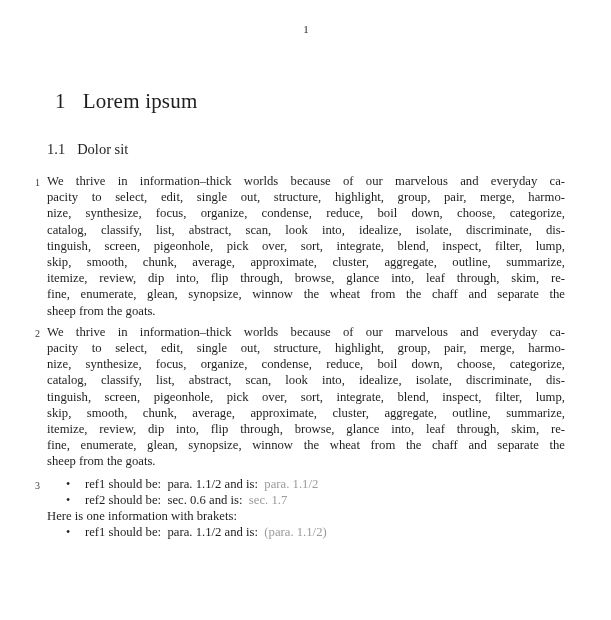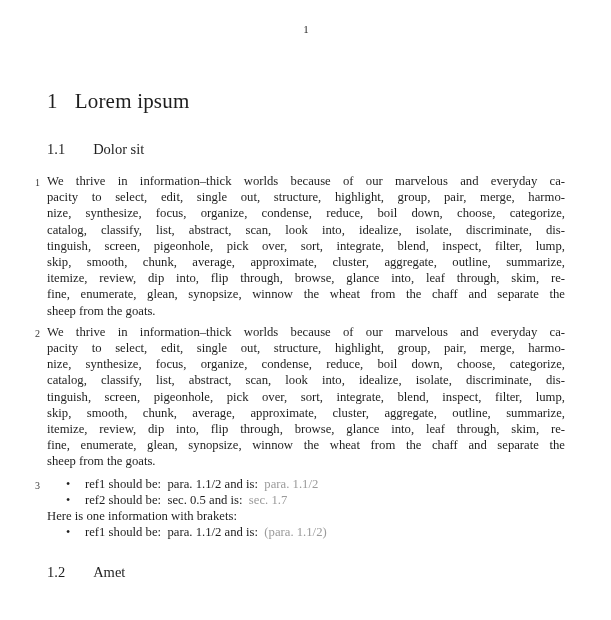--- a/index.html
+++ b/index.html
@@ -25,28 +25,29 @@
     font-size: 11px;
     line-height: 14px;
     color: #2a2a2a;
   }
   .h1 {
     margin-top: 54px;
     font-size: 21px;
     line-height: 23px;
     font-weight: normal;
     letter-spacing: 0.2px;
+    margin-left: 8px;
   }
   .h1 .hnum { display: inline-block; margin-right: 17px; }
   .h2 {
     font-size: 14.5px;
     line-height: 17px;
     font-weight: normal;
   }
-  .h2 .hnum { display: inline-block; margin-right: 28px; }
+  .h2 .hnum { display: inline-block; margin-right: 12px; }
   .h2-first { margin-top: 28px; }
   .h2-last  { margin-top: 24px; }
   .para {
     position: relative;
     font-size: 12.7px;
     line-height: 16.2px;
   }
   .para-1 { margin-top: 15px; }
   .para-2 { margin-top: 5px; }
   .para-3 { margin-top: 6px; line-height: 16px; }
@@ -116,26 +117,23 @@
       <div class="jline">fine, enumerate, glean, synopsize, winnow the wheat from the chaff and separate the</div>
       <div class="lline">sheep from the goats.</div>
     </div>
 
     <div class="para para-3">
       <span class="pmark">3</span>
       <div class="bullet-row">
         <span class="bullet-glyph">•</span><span class="blabel">ref1 should be:  para. 1.1/2 and is:  </span><span class="bref">para. 1.1/2</span>
       </div>
       <div class="bullet-row">
-        <span class="bullet-glyph">•</span><span class="blabel">ref2 should be:  sec. 0.5 and is:  </span><span class="bref">sec. 1.7</span>
+        <span class="bullet-glyph">•</span><span class="blabel">ref2 should be:  sec. 0.6 and is:  </span><span class="bref">sec. 1.7</span>
       </div>
       <div class="lline">Here is one information with brakets:</div>
       <div class="bullet-row">
         <span class="bullet-glyph">•</span><span class="blabel">ref1 should be:  para. 1.1/2 and is:  </span><span class="bref">(para. 1.1/2)</span>
       </div>
     </div>
 
-    <div class="h2 h2-last">
-      <span class="hnum">1.2</span><span>Amet</span>
-    </div>
 
   </div>
 </div>
 
 </body></html>

